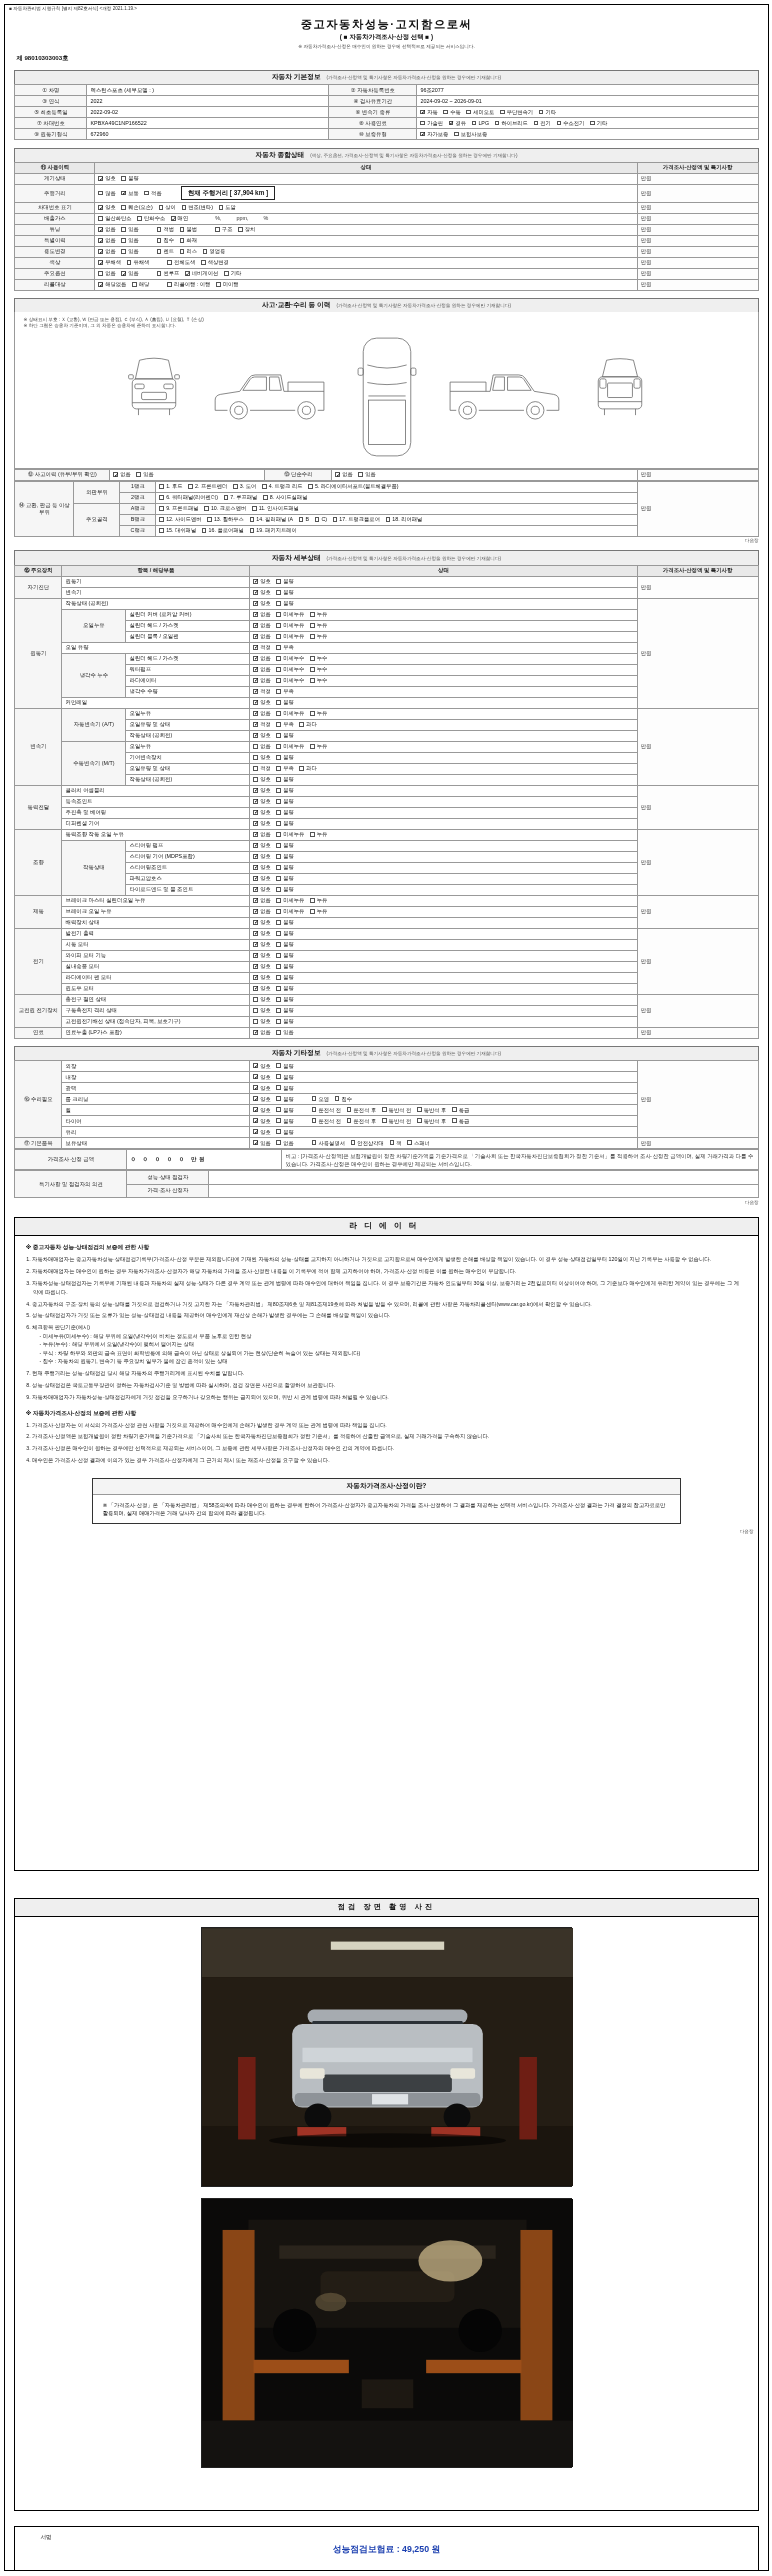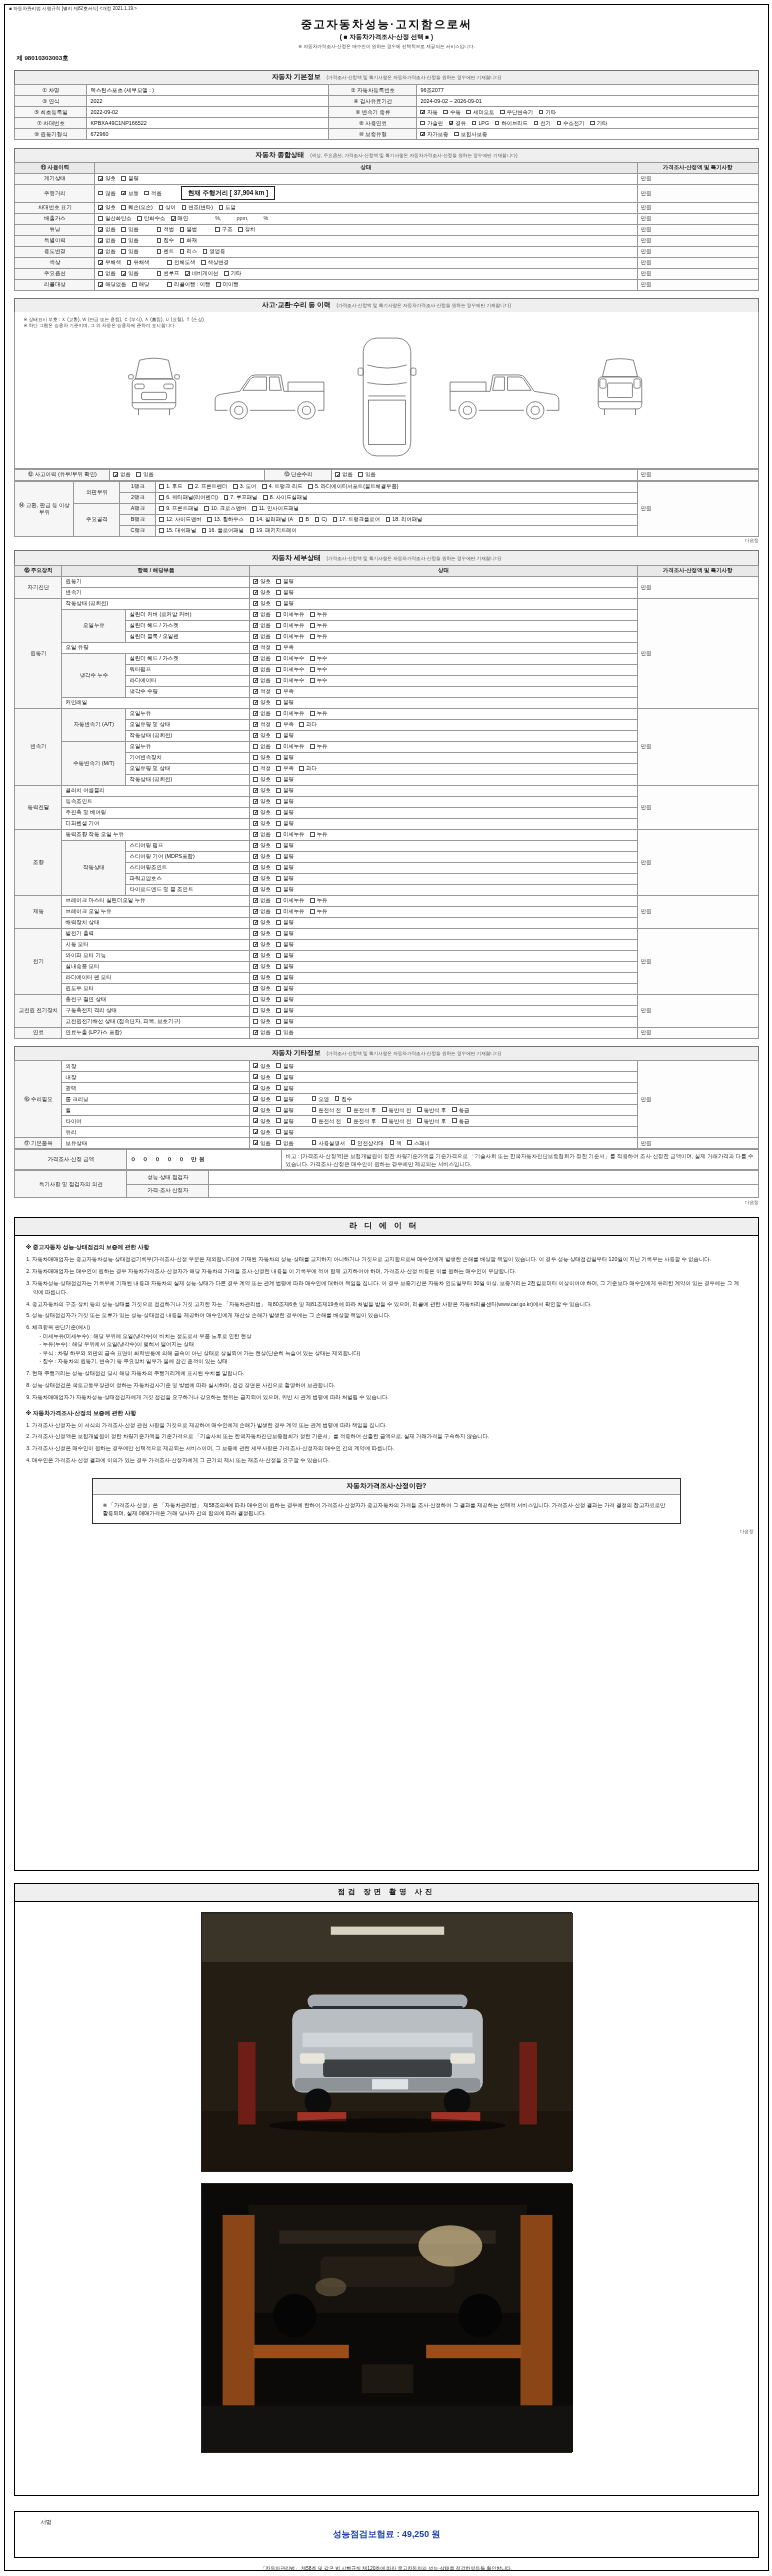--- a/index.html
+++ b/index.html
@@ -42,21 +42,21 @@
   .optxt{background:#fff;height:13.4px}
   .notice-box{border:0.5px solid #000;margin-top:12.4px;min-height:654px;padding:0 0 7.2px;position:relative}
   .notice-title{border-bottom:0.5px solid #000;background:#efefef;text-align:center;font-size:7.7px;
                 font-weight:bold;letter-spacing:7.2px;padding:3.6px 0}
   .notice-sub{font-size:5.7px;font-weight:bold;margin:8.2px 10.3px 2.1px}
   .nitem{font-size:5.3px;line-height:1.65;margin:3.1px 14.4px 3.1px 17.5px;text-indent:-6.7px;color:#1a1a1a}
   .nline{font-size:5.3px;line-height:1.6;margin-left:6.7px;text-indent:0}
   .defbox{border:0.8px solid #333;margin:13.4px 77px 5.2px}
   .def-title{text-align:center;font-weight:bold;font-size:6.7px;padding:3.1px 0;border-bottom:0.5px solid #999;background:#f4f4f4}
   .def-text{font-size:5.3px;line-height:1.65;padding:5.2px 9.3px}
-  .photos-box{border:0.5px solid #000;margin-top:12px;min-height:613px;padding-bottom:13.4px}
+  .photos-box{border:0.5px solid #000;margin-top:27px;min-height:613px;padding-bottom:13.4px}
   .photos-title{border-bottom:0.5px solid #000;background:#efefef;text-align:center;font-weight:bold;
                 font-size:7.2px;padding:3.6px 0;letter-spacing:3.1px}
   .photo{width:371px;margin:10.3px auto 0;border:0.5px solid #222;background:#000;line-height:0}
   .sign-box{border:0.5px solid #000;margin-top:15.5px;height:47px;position:relative;
             display:flex;align-items:center;justify-content:center}
   .sign-label{position:absolute;left:25px;top:6.2px;font-size:5.7px;color:#222}
   .fee{font-size:8.8px;font-weight:bold}
   .footer{text-align:center;font-size:4.9px;color:#222;margin-top:6.2px;line-height:1.7}
   svg{display:inline-block}
 </style>

